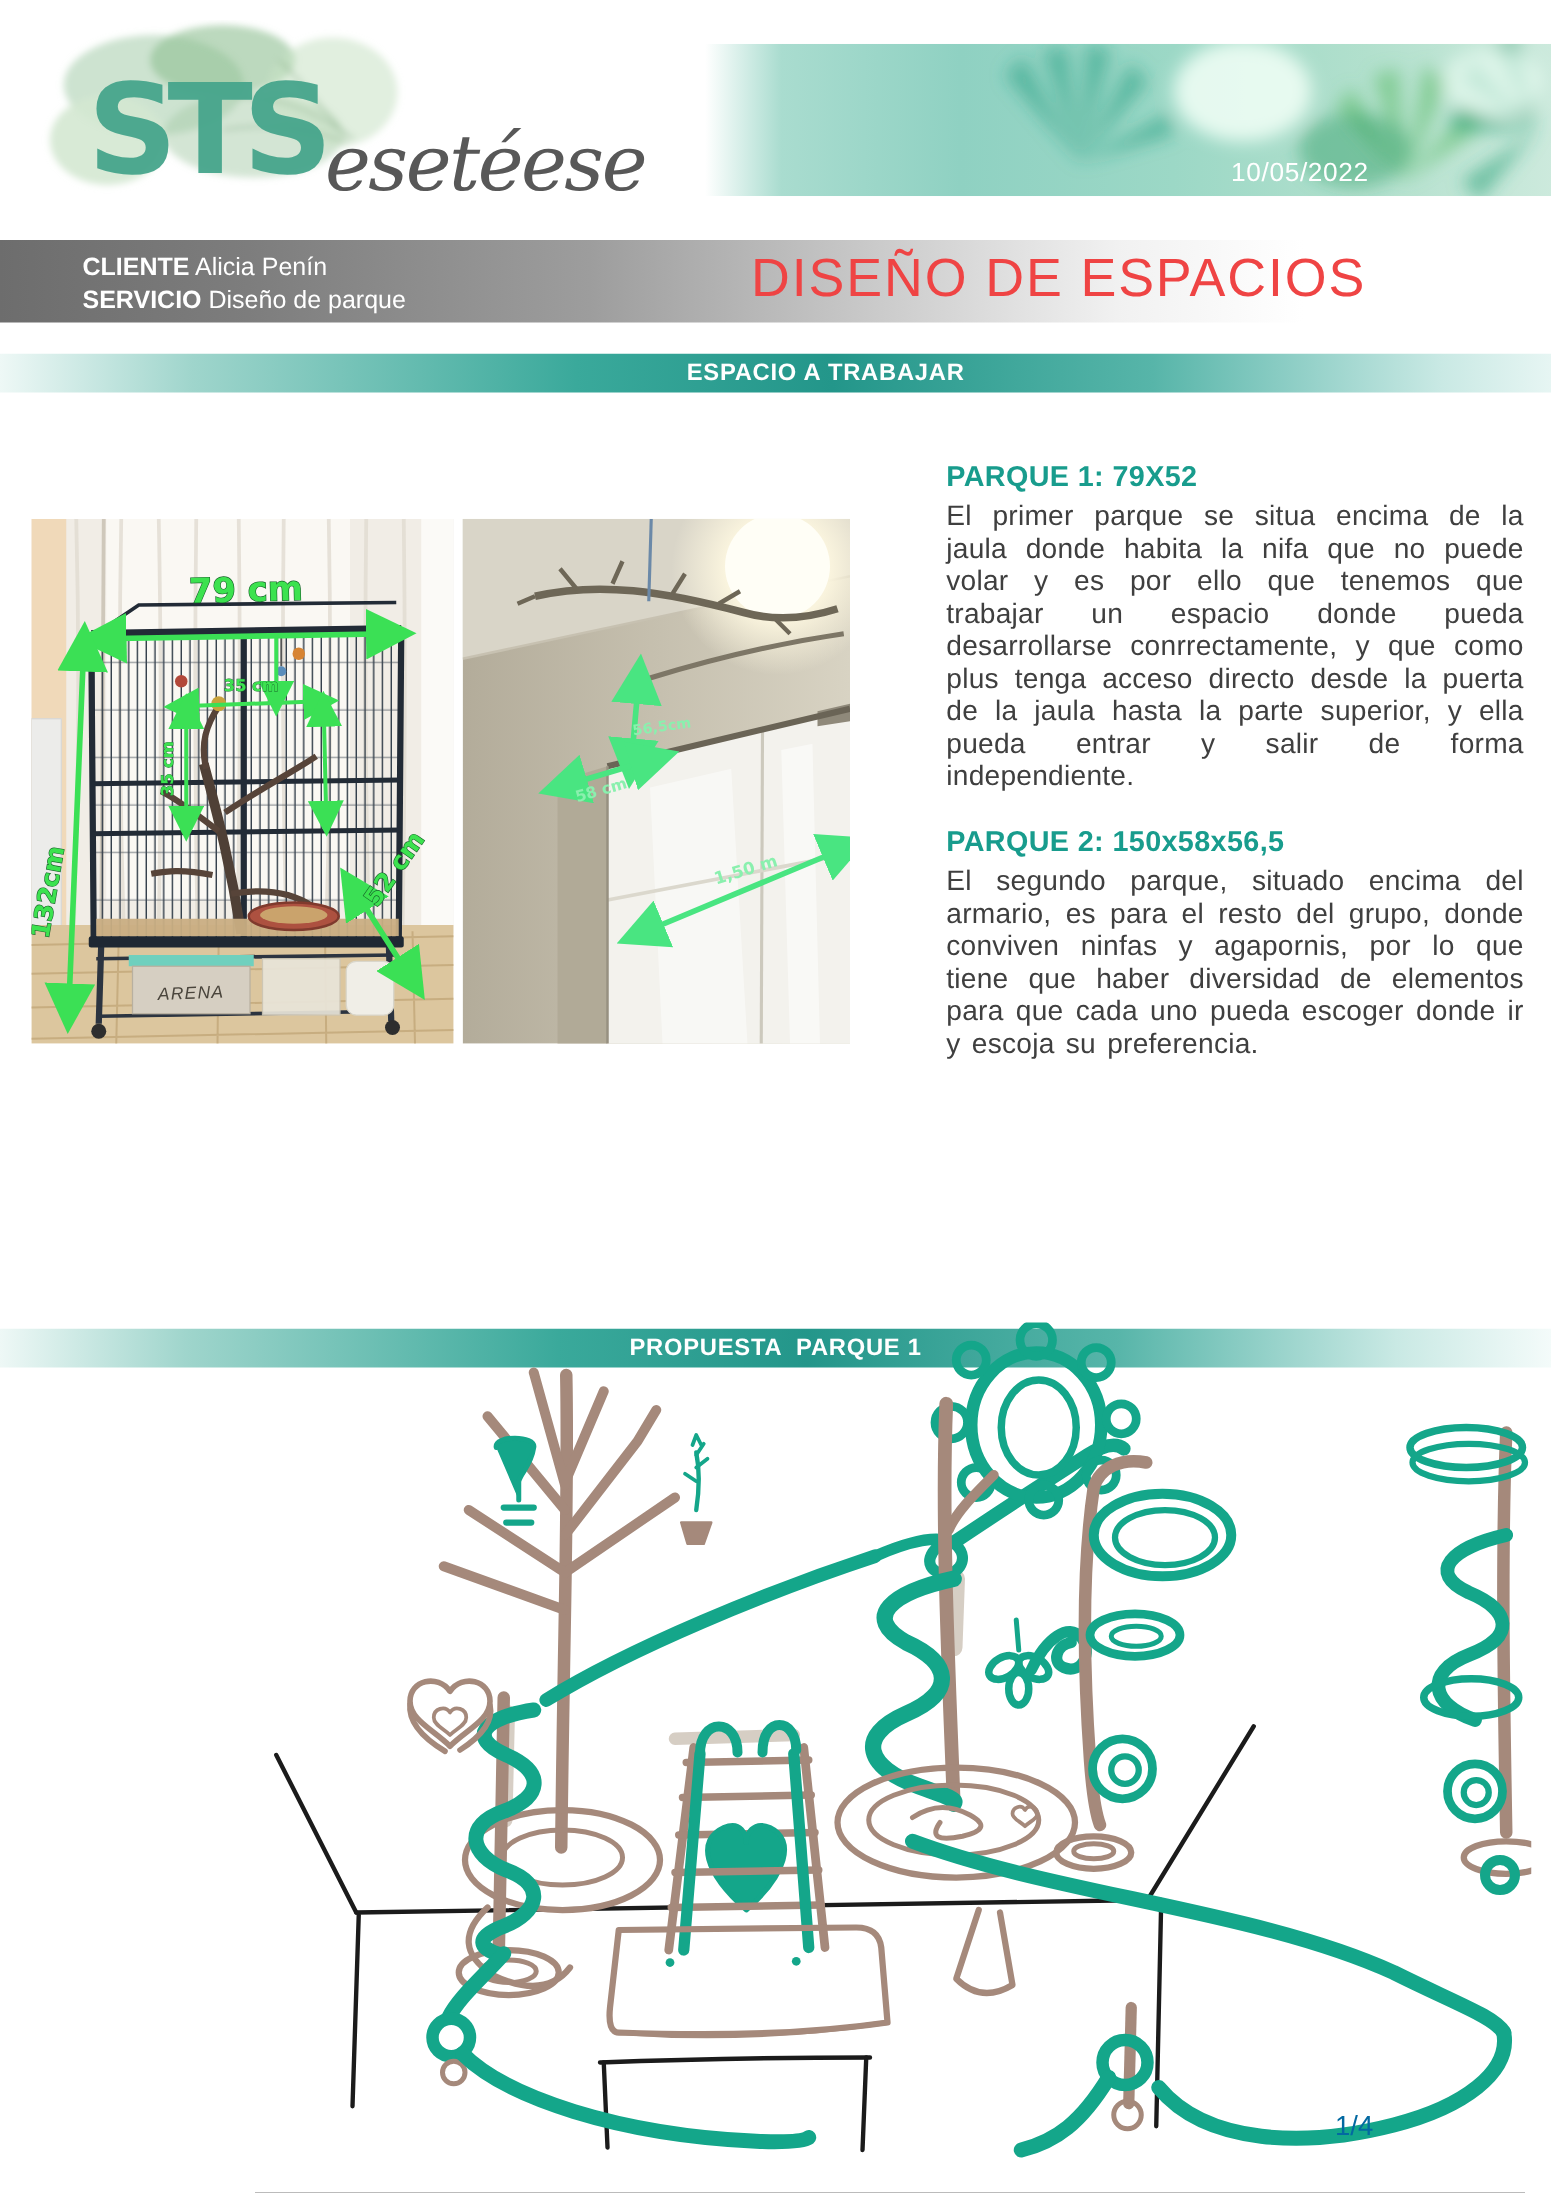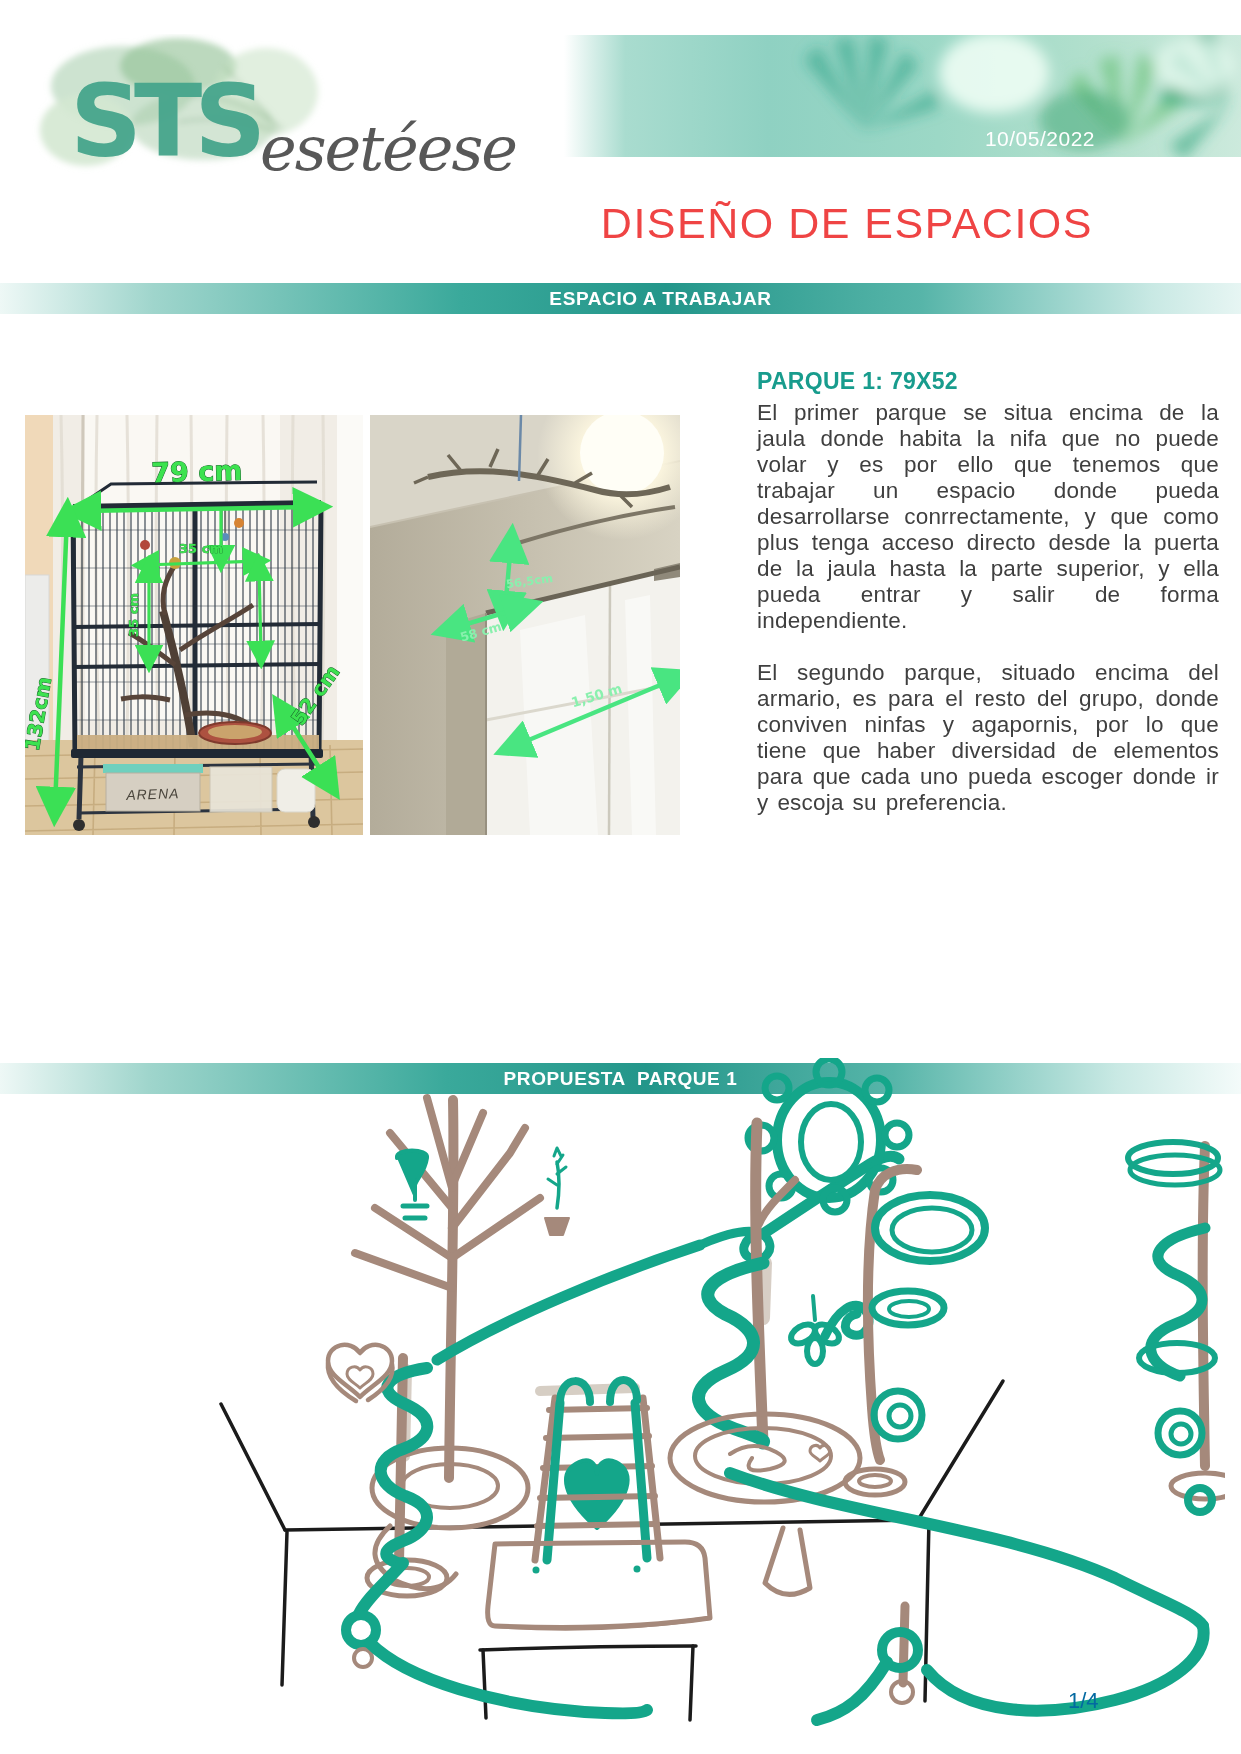--- a/index.html
+++ b/index.html
@@ -2,21 +2,21 @@
 <html><head>
 <meta charset="utf-8">
 <style>
   html,body{margin:0;padding:0;background:#888;}
   .page{
     position:relative;width:1241px;height:1754px;margin:0 auto;
     background:#ffffff;overflow:hidden;
     font-family:"Liberation Sans",sans-serif;
   }
   
-  .logo-block{position:absolute;left:28px;top:34px;width:534px;height:144px;}
+  .logo-block{position:absolute;left:28px;top:16px;width:534px;height:144px;}
   .leaf-banner{position:absolute;left:564px;top:35px;width:681px;height:122px;overflow:hidden;}
   .leaf-banner svg{display:block;}
   .banner-date{
     position:absolute;right:150px;bottom:6px;color:#ffffff;font-size:21px;letter-spacing:.5px;
   }
   .client-bar{
     position:absolute;left:0;top:192px;width:1241px;height:66px;
     background:linear-gradient(90deg,#6d6d6d 0%,#7d7d7d 16%,#9d9d9d 38%,#cecece 58%,#f1f1f1 72%,#ffffff 84%);
   }
   .client-lines{position:absolute;left:66px;top:9px;color:#ffffff;font-size:20px;line-height:26px;}
@@ -115,20 +115,26 @@
             <path d="M0,0 L-60,-40 L-50,-58 Z"></path>
           <path d="M0,0 L-70,0 L-66,-20 Z"></path>
             <path d="M0,0 L-45,55 L-60,40 Z"></path>
         </g>
         <ellipse cx="630" cy="30" rx="40" ry="26" fill="#eafcf2" opacity=".7"></ellipse>
       </g>
     </svg>
     <div class="banner-date">10/05/2022</div>
   </div>
 
+  <div class="client-bar">
+    <div class="client-lines">
+      <div><b>CLIENTE</b> <span>Alicia Penín</span></div>
+      <div><b>SERVICIO</b> <span>Diseño de parque</span></div>
+    </div>
+  </div>
   <div class="page-title">DISEÑO DE ESPACIOS</div>
 
   <div class="section-bar bar-espacio">ESPACIO A TRABAJAR</div>
 
   <div class="photo photo-cage">
     <svg width="338" height="420" viewBox="0 0 338 420">
       <defs>
         <pattern id="wiresV" width="7" height="12" patternUnits="userSpaceOnUse">
           <line x1="1" y1="0" x2="1" y2="12" stroke="#2b3744" stroke-width="1.1"></line>
         </pattern>
@@ -257,20 +263,21 @@
         <text x="160" y="170" font-size="11.5" transform="rotate(-8 160 170)">56,5cm</text>
         <text x="112" y="221" font-size="12.5" transform="rotate(-16 112 221)">58 cm</text>
         <text x="228" y="285" font-size="13.5" transform="rotate(-17 228 285)">1,50 m</text>
       </g>
     </svg>
   </div>
 
   <div class="text-col">
     <h3>PARQUE 1: 79X52</h3>
     <p>El primer parque se situa encima de la jaula donde habita la nifa que no puede volar y es por ello que tenemos que trabajar un espacio donde pueda desarrollarse conrrectamente, y que como plus tenga acceso directo desde la puerta de la jaula hasta la parte superior, y ella pueda entrar y salir de forma independiente.</p>
+    <h3>PARQUE 2: 150x58x56,5</h3>
     <p>El segundo parque, situado encima del armario, es para el resto del grupo, donde conviven ninfas y agapornis, por lo que tiene que haber diversidad de elementos para que cada uno pueda escoger donde ir y escoja su preferencia.</p>
   </div>
 
   <div class="section-bar bar-propuesta">PROPUESTA  PARQUE 1</div>
 
   <div class="sketch">
     <svg width="1060" height="680" viewBox="0 0 1060 680" fill="none" stroke-linecap="round" stroke-linejoin="round">
 
       <g stroke="#cdc2b6" opacity=".8">
         <path d="M375,333 L470,330" stroke-width="10"></path>

